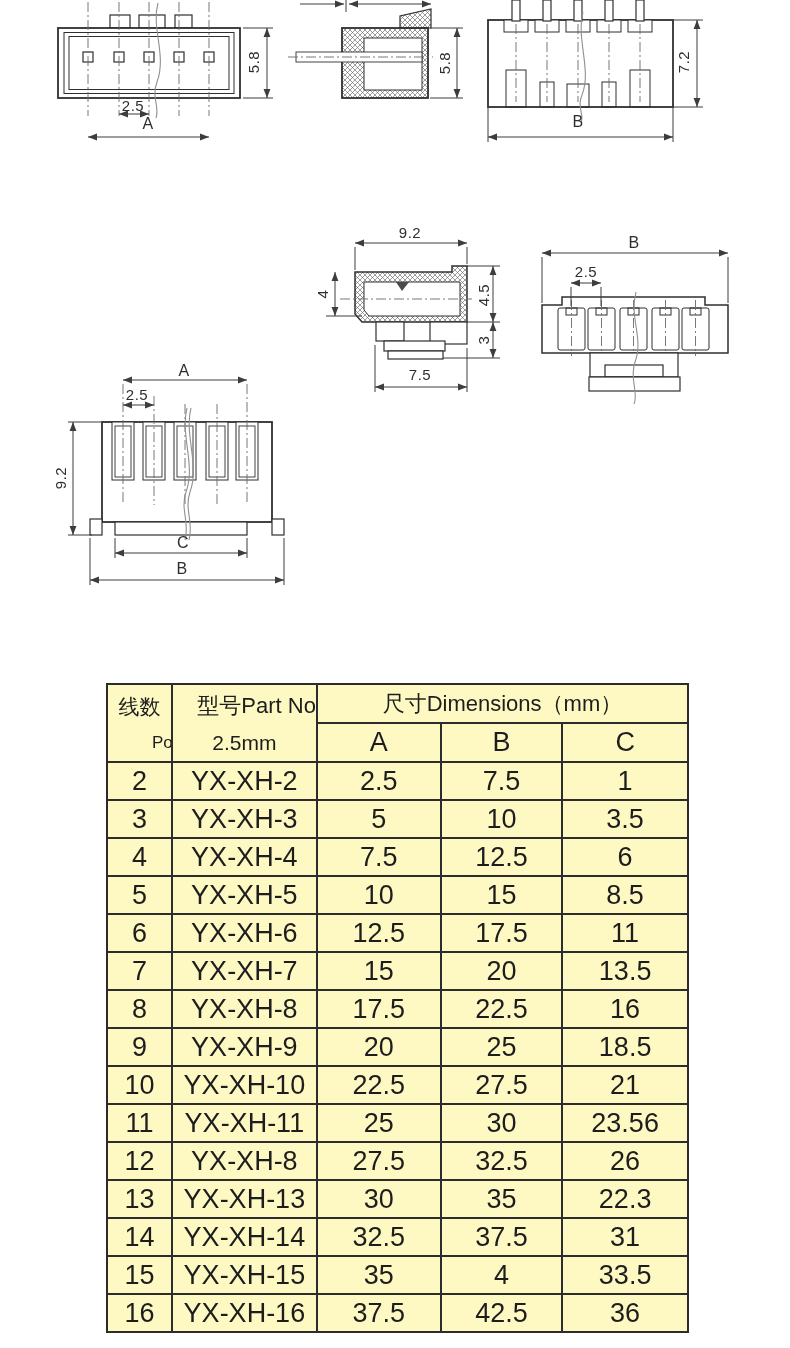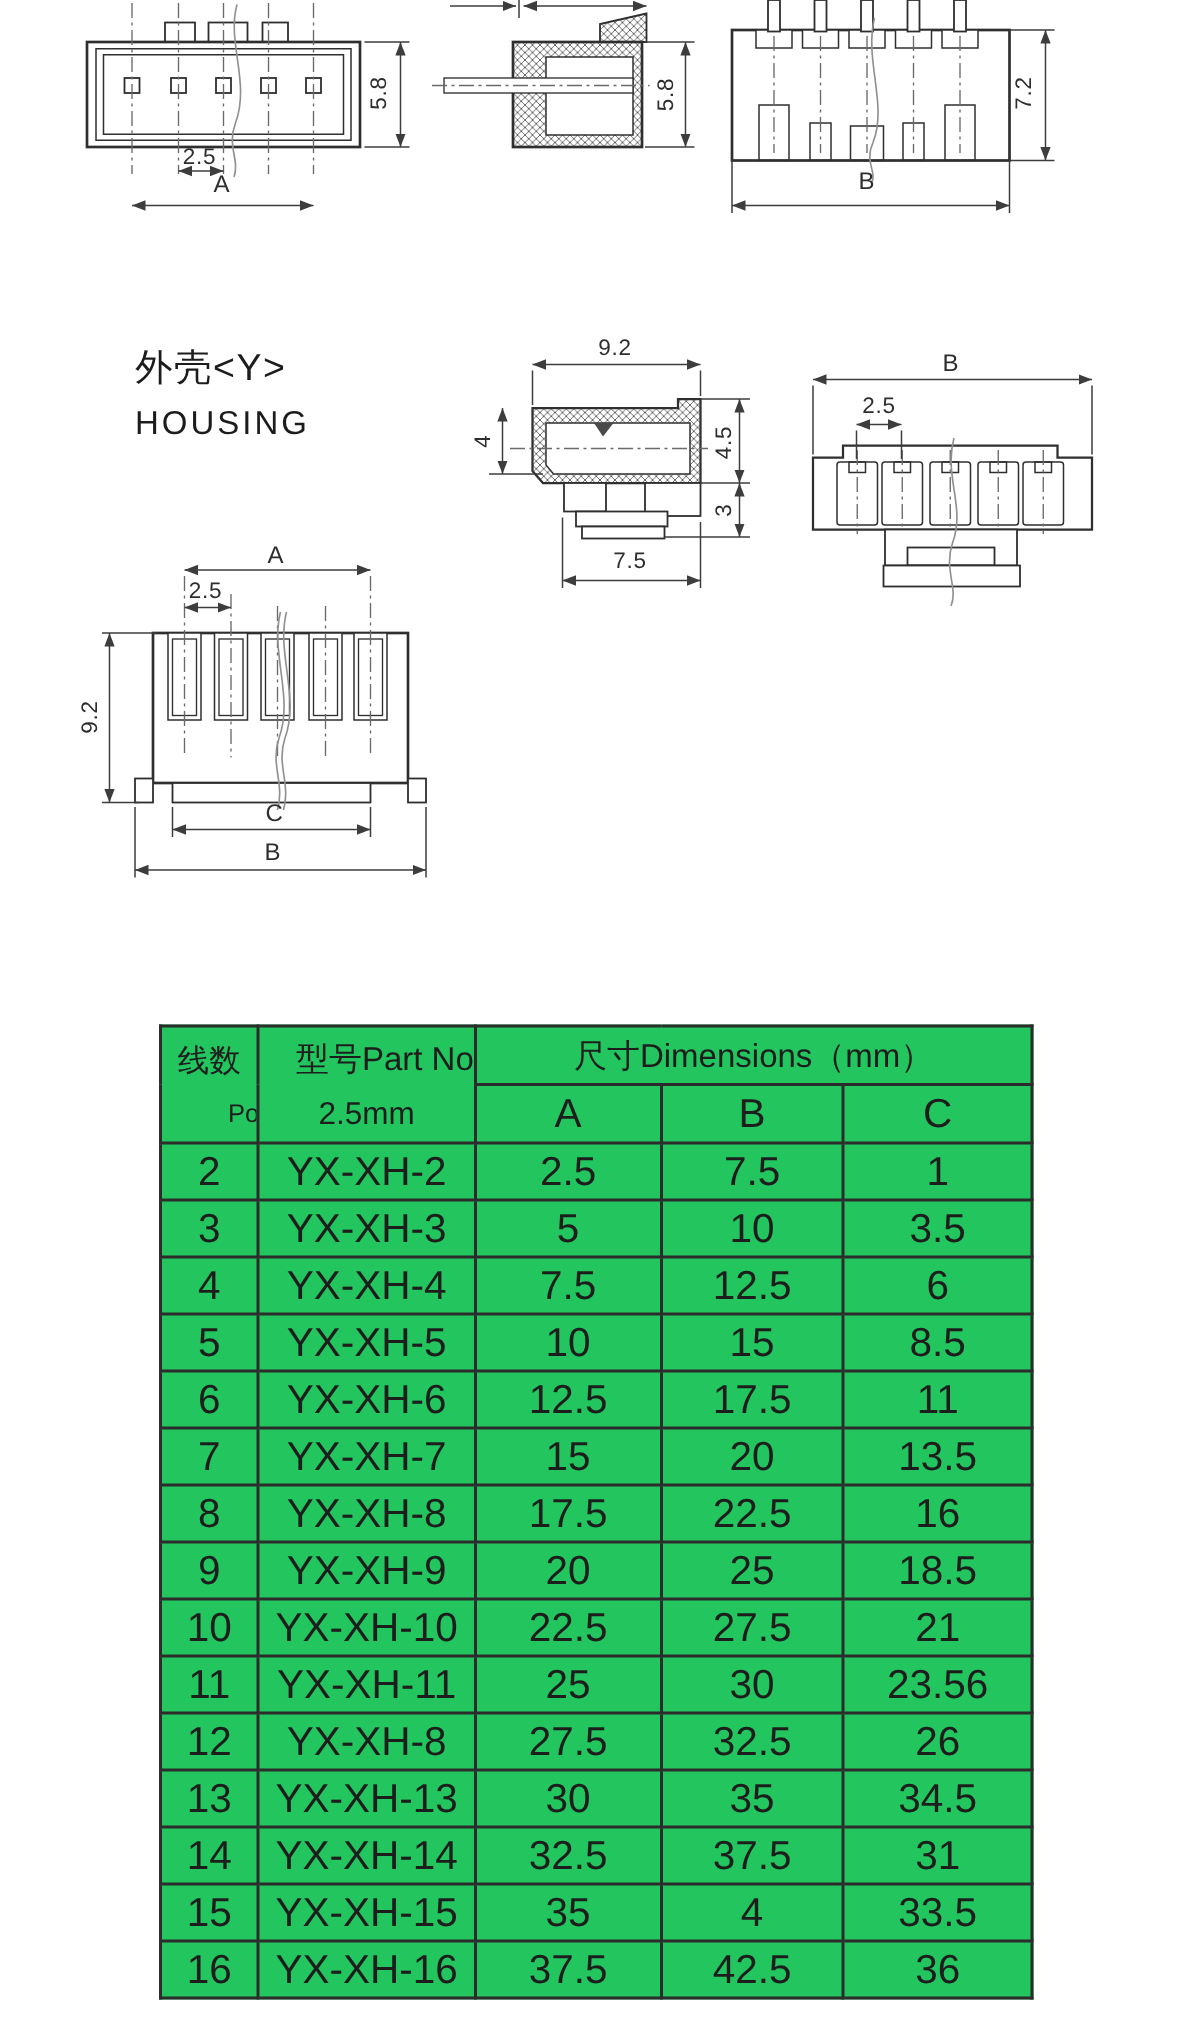--- a/index.html
+++ b/index.html
@@ -15,21 +15,21 @@
     transform:translate(-50%,-50%); letter-spacing:.5px;
   }
   .dim.rot { transform:translate(-50%,-50%) rotate(-90deg); }
   .dim.big { font-size:16px; }
   .housing-label { position:absolute; left:90px; top:228px; color:#1c1c1c; }
   .housing-label .cn { font-size:25px; letter-spacing:1px; }
   .housing-label .en { font-size:22px; letter-spacing:2px; margin-top:8px; }
   
   table.spec {
     position:absolute; left:106px; top:683px; width:583px;
-    border-collapse:collapse; table-layout:fixed; background:#22c55e;
+    border-collapse:collapse; table-layout:fixed; background:#fef9c3;
     color:#1d1d1d;
   }
   table.spec th, table.spec td {
     border:2px solid #2c2c2c; text-align:center; vertical-align:middle;
     padding:0; font-weight:normal; overflow:hidden;
   }
   table.spec td { height:36px; font-size:27px; }
   .col-poles { width:64px; } .col-part { width:143px; }
   .col-a { width:122px; } .col-b { width:120px; } .col-c { width:124px; }
   th.h-poles { height:76px; }
@@ -263,24 +263,20 @@
     <span class="dim rot" style="left:483px;top:340px;">3</span>
     <span class="dim" style="left:420px;top:374px;">7.5</span>
     <span class="dim big" style="left:634px;top:243px;">B</span>
     <span class="dim" style="left:586px;top:271px;">2.5</span>
     <span class="dim big" style="left:184px;top:371px;">A</span>
     <span class="dim" style="left:137px;top:394px;">2.5</span>
     <span class="dim rot" style="left:60px;top:478px;">9.2</span>
     <span class="dim big" style="left:183px;top:543px;">C</span>
     <span class="dim big" style="left:182px;top:569px;">B</span>
 
-    <div class="housing-label">
-      <div class="cn">外壳&lt;Y&gt;</div>
-      <div class="en">HOUSING</div>
-    </div>
   </div>
 
   <table class="spec">
     <colgroup>
       <col class="col-poles">
         <col class="col-part">
         <col class="col-a">
         <col class="col-b">
         <col class="col-c">
     </colgroup>
@@ -378,21 +374,21 @@
           <td>YX-XH-8</td>
           <td>27.5</td>
           <td>32.5</td>
           <td>26</td>
         </tr>
       <tr>
           <td>13</td>
           <td>YX-XH-13</td>
           <td>30</td>
           <td>35</td>
-          <td>34.5</td>
+          <td>22.3</td>
         </tr>
       <tr>
           <td>14</td>
           <td>YX-XH-14</td>
           <td>32.5</td>
           <td>37.5</td>
           <td>31</td>
         </tr>
       <tr>
           <td>15</td>

